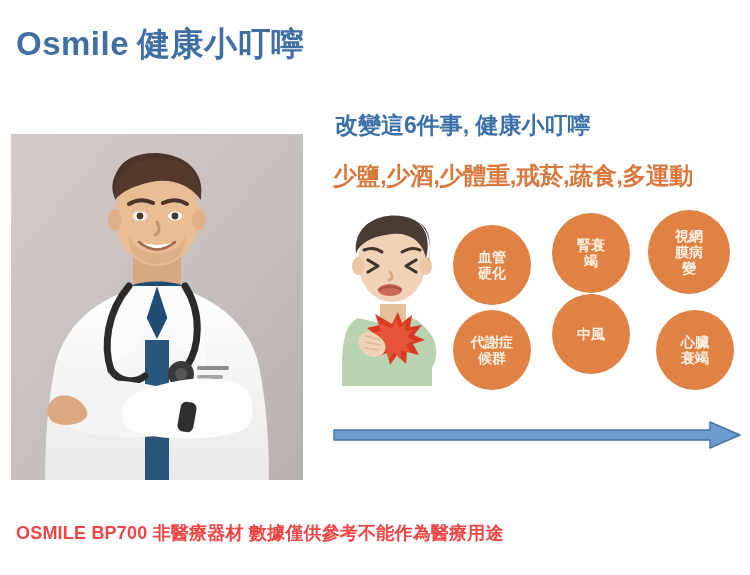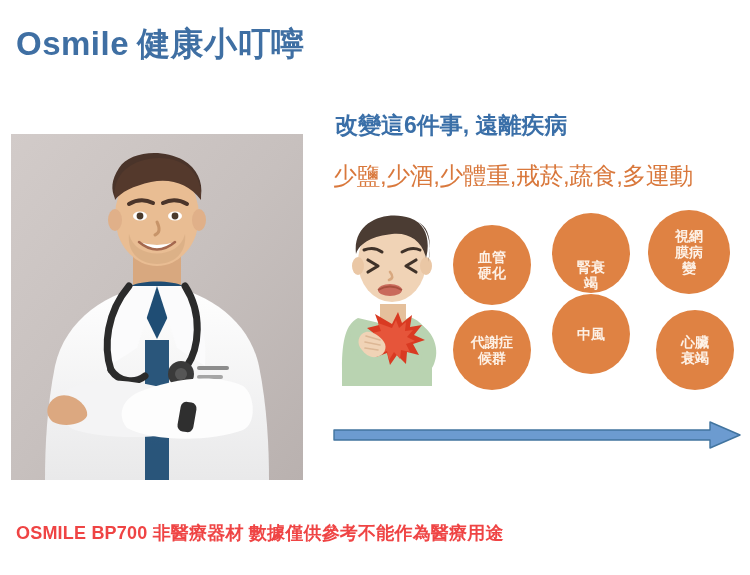--- a/index.html
+++ b/index.html
@@ -49,21 +49,21 @@
     font-size: 23px;
     font-weight: bold;
     color: #3a6fa8;
     white-space: nowrap;
   }
   #headline-2 {
     position: absolute;
     left: 333px;
     top: 160px;
     font-size: 24px;
-    font-weight: normal;
+    font-weight: bold;
     color: #d9783c;
     white-space: nowrap;
     letter-spacing: -0.5px;
   }
 
   
   #chest-pain-illustration {
     position: absolute;
     left: 336px;
     top: 200px;
@@ -86,21 +86,21 @@
     text-align: center;
     line-height: 1.15;
     font-size: 14px;
     font-weight: bold;
     box-sizing: border-box;
     padding: 2px;
   }
   .bubble .txt { display:block; white-space: pre-line; }
 
   .bubble.b1 { left: 453px; top: 225px; }
-  .bubble.b2 { left: 552px; top: 213px; align-items: flex-end; }
+  .bubble.b2 { left: 552px; top: 213px; }
   .bubble.b3 { left: 648px; top: 210px; width: 82px; height: 84px; }
   .bubble.b4 { left: 453px; top: 310px; }
   .bubble.b5 { left: 552px; top: 294px; }
   .bubble.b6 { left: 656px; top: 310px; }
 
   
   #progress-arrow {
     position: absolute;
     left: 332px;
     top: 420px;
@@ -192,21 +192,21 @@
       <path d="M146 88 q5 10 -2 13" stroke="#c79469" stroke-width="3" fill="none" stroke-linecap="round"></path>
 
       <path d="M128 108 q18 14 36 0 q-18 6 -36 0 Z" fill="#ffffff"></path>
       <path d="M128 108 q18 15 36 0" stroke="#a4684e" stroke-width="2.5" fill="none" stroke-linecap="round"></path>
 
       <path d="M118 100 C 124 126 168 126 174 100 C 176 118 164 130 146 130 C 128 130 116 118 118 100 Z" fill="#c79a72" opacity="0.35"></path>
     </g>
   </svg>
 </div>
 
-<div id="headline-1">改變這6件事, 遠離疾病</div>
+<div id="headline-1">改變這6件事, 健康小叮嚀</div>
 <div id="headline-2">少鹽,少酒,少體重,戒菸,蔬食,多運動</div>
 
 <div id="chest-pain-illustration">
   <svg viewBox="0 0 116 192">
 
     <path d="M22 118 C 10 124 6 140 6 168 L 6 186 L 96 186 L 96 160 C 96 134 88 122 74 117 L 56 126 Z" fill="#b9d3b1"></path>
 
     <path d="M18 124 C 10 140 14 152 24 156 L 40 150 L 34 128 Z" fill="#b9d3b1"></path>
 
     <path d="M84 124 C 98 132 104 150 98 164 C 94 174 86 176 82 170 C 88 158 88 140 80 132 Z" fill="#b9d3b1"></path>

